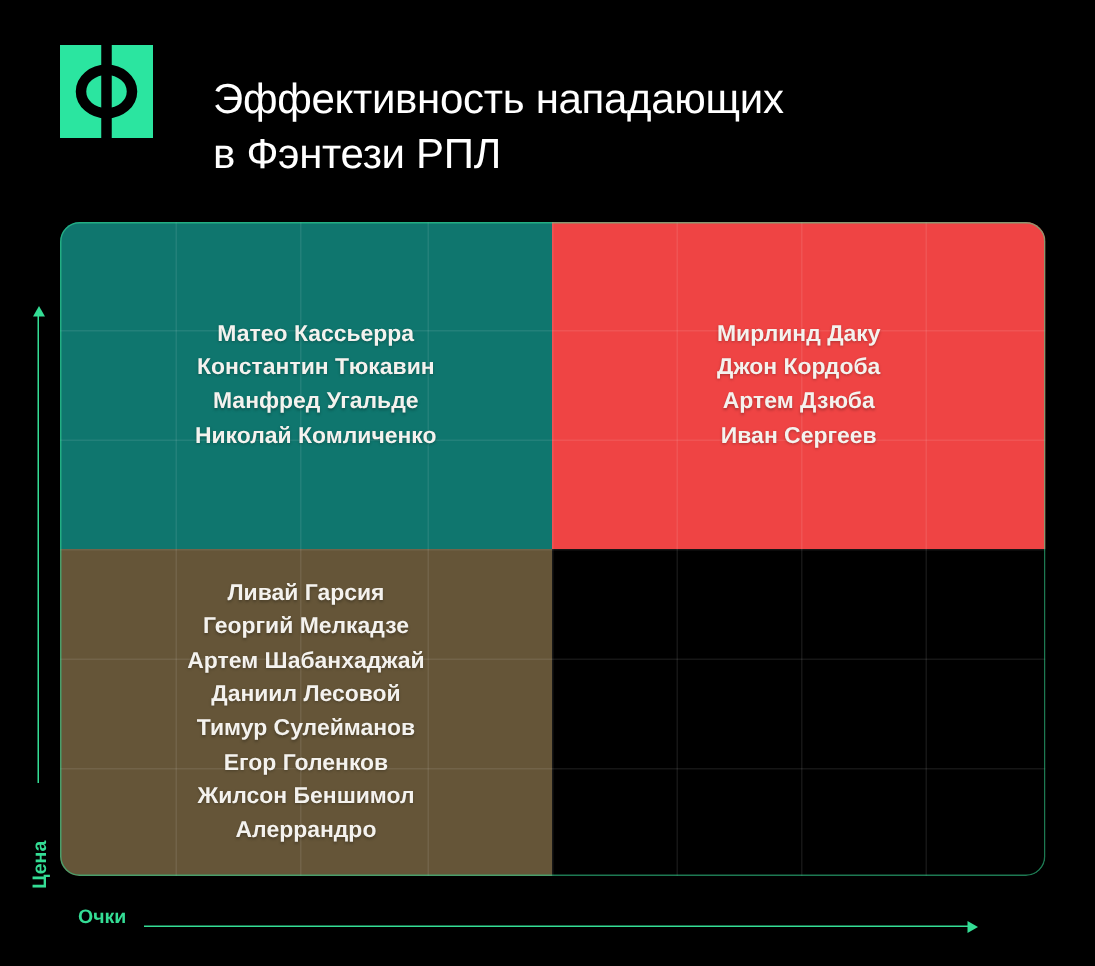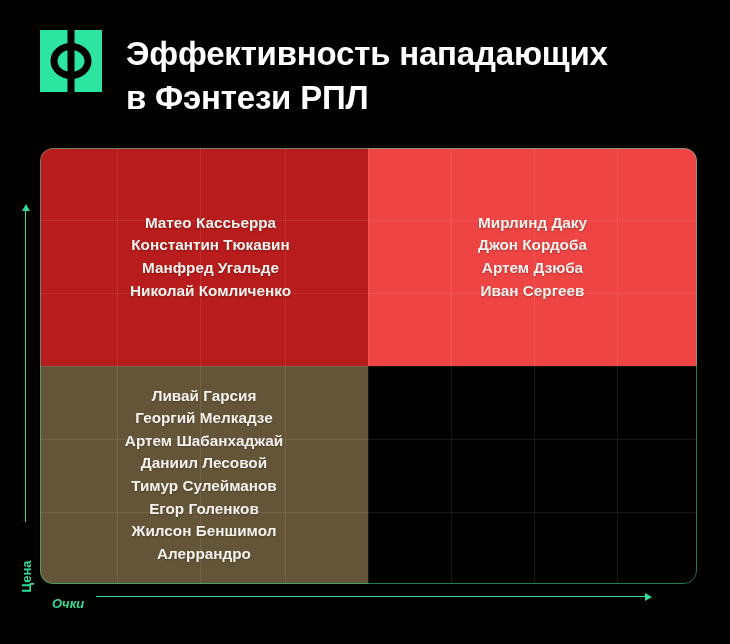--- a/index.html
+++ b/index.html
@@ -25,26 +25,26 @@
   .logo {
     width: 62px; height: 62px;
     flex: 0 0 auto;
     position: relative;
     display: block;
   }
   .logo svg { display: block; }
 
   .title {
     color: #ffffff;
-    font-size: 33px;
-    font-weight: bold;
+    font-size: 28px;
+    font-weight: normal;
     line-height: 1.32;
     letter-spacing: -0.2px;
     white-space: pre-line;
-    margin: 0;
+    margin: 16px;
     padding-top: 2px;
   }
 
   
   .chart {
     position: absolute;
     left: 40px; top: 148px;
     width: 657px; height: 436px;
     border-radius: 13px;
     overflow: hidden;
@@ -62,21 +62,21 @@
     position: relative;
     z-index: 3;
     text-align: center;
     color: #f4f2ee;
     font-size: 15.3px;
     font-weight: bold;
     line-height: 1.475;
     white-space: pre-line;
     text-shadow: 0 1px 2px rgba(0,0,0,0.28);
   }
-  .q-tl { background: #b91c1c; padding-left: 13px; }
+  .q-tl { background: #0f766e; padding-left: 13px; }
   .q-tr { background: #ef4444; }
   .q-bl { background: #655538; }
   .q-br { background: #0A4D35; }
 
   
   .grid {
     position: absolute;
     left: 0; top: 0;
     width: 657px; height: 436px;
     pointer-events: none;
@@ -129,23 +129,22 @@
     transform: rotate(-90deg);
     transform-origin: center center;
     white-space: nowrap;
   }
 
   .x-axis {
     position: absolute;
     left: 52px; top: 596px;
     width: 600px; height: 22px;
     display: flex;
-    align-items: flex-start;
+    align-items: flex-end;
     gap: 12px;
-    font-style: italic;
   }
   .x-label {
     color: #34dd95;
     font-size: 13px;
     font-weight: bold;
     white-space: nowrap;
   }
   .x-arrow {
     position: relative;
     flex: 1 1 auto;

